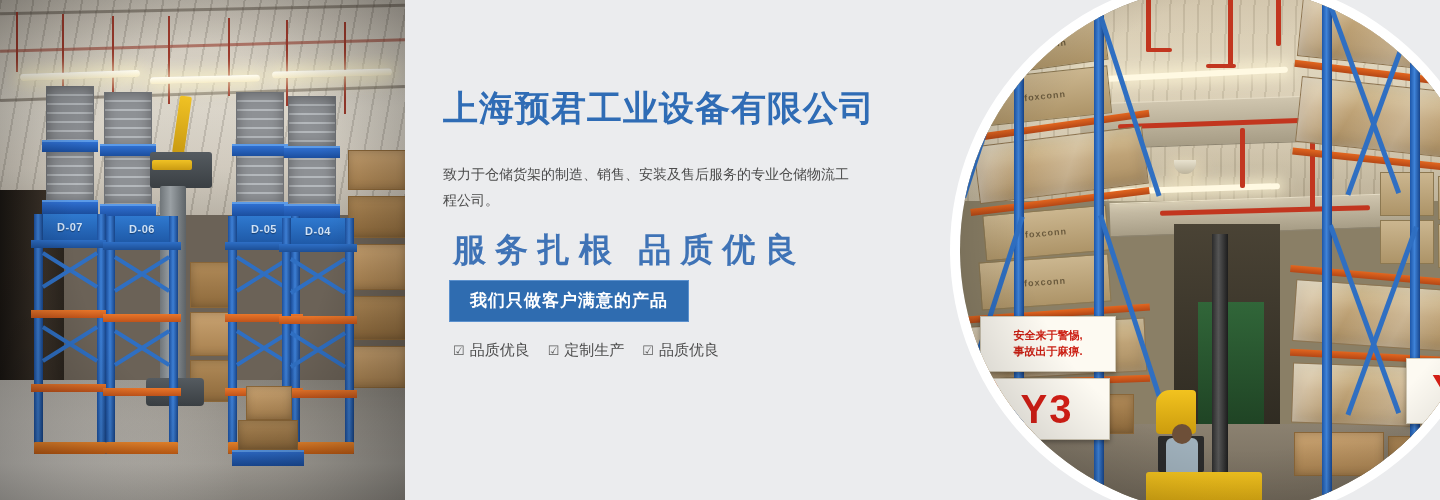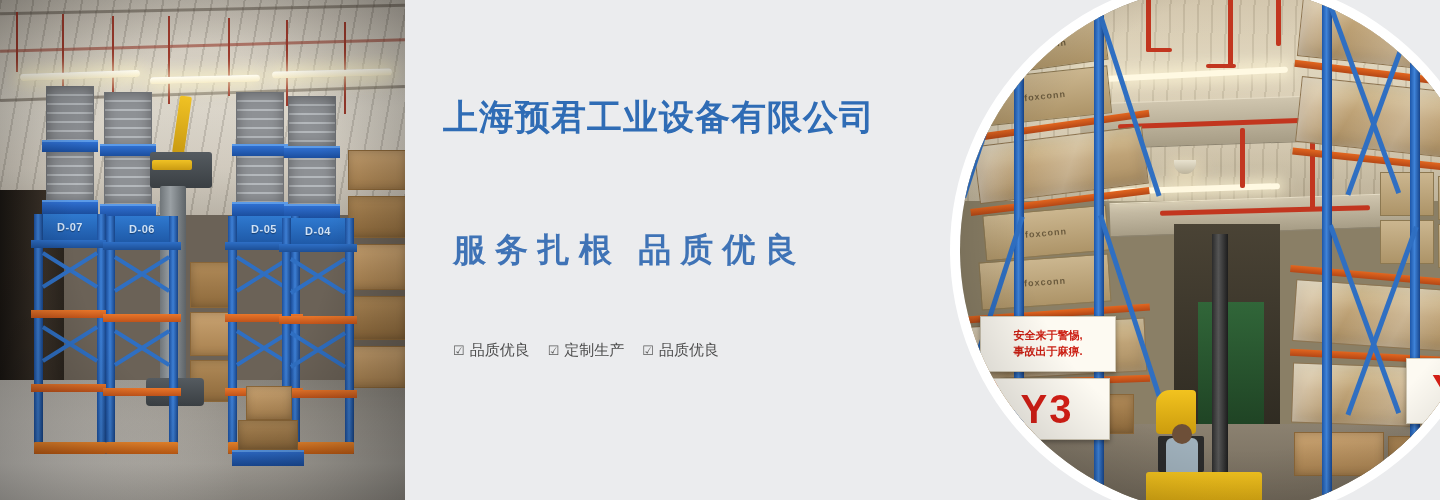--- a/index.html
+++ b/index.html
@@ -159,21 +159,21 @@
   .fl-body{ position:absolute; background:linear-gradient(180deg,#f2c31f,#cc9c0d); border-radius:3px; }
   .fl-seat{ position:absolute; background:#2b2b2b; border-radius:2px; }
   .fl-driver{ position:absolute; background:#9fb0bb; border-radius:6px 6px 2px 2px; }
   .fl-head{ position:absolute; background:#6d4f38; border-radius:50%; }
   .vignette-r{ position:absolute; inset:0;
     background:radial-gradient(ellipse at 55% 45%, rgba(0,0,0,0) 55%, rgba(0,0,0,.30) 100%); }
 
   
   .content{ position:absolute; left:443px; top:0; width:500px; height:500px; }
   .company-title{
-    position:absolute; top:94px; left:0;
+    position:absolute; top:85px; left:0;
     font-size:35px; font-weight:bold; color:#2f6cb5;
     letter-spacing:1px; white-space:nowrap;
   }
   .company-desc{
     position:absolute; top:162px; left:0; width:415px;
     font-size:14px; color:#4d4d4d; line-height:1.85;
   }
   .slogan{
     position:absolute; top:228px; left:10px;
     font-family:"Liberation Serif", serif;
@@ -398,21 +398,23 @@
       </div>
       <div class="aisle-sign" style="left:24px;top:392px;width:126px;height:62px;">Y3</div>
       <div class="aisle-sign edge" style="left:446px;top:372px;width:110px;height:66px;">Y3</div>
 
       <div class="vignette-r"></div>
     </div>
   </div>
 
   <div class="content">
     <div class="company-title">上海预君工业设备有限公司</div>
+    <div class="company-desc">致力于仓储货架的制造、销售、安装及售后服务的专业仓储物流工程公司。</div>
     <div class="slogan">服务扎根 品质优良</div>
+    <div class="cta">我们只做客户满意的产品</div>
     <div class="features">
       <div class="feature">
         <span class="tick">☑</span>
         <span>品质优良</span>
       </div>
       <div class="feature">
         <span class="tick">☑</span>
         <span>定制生产</span>
       </div>
       <div class="feature">

